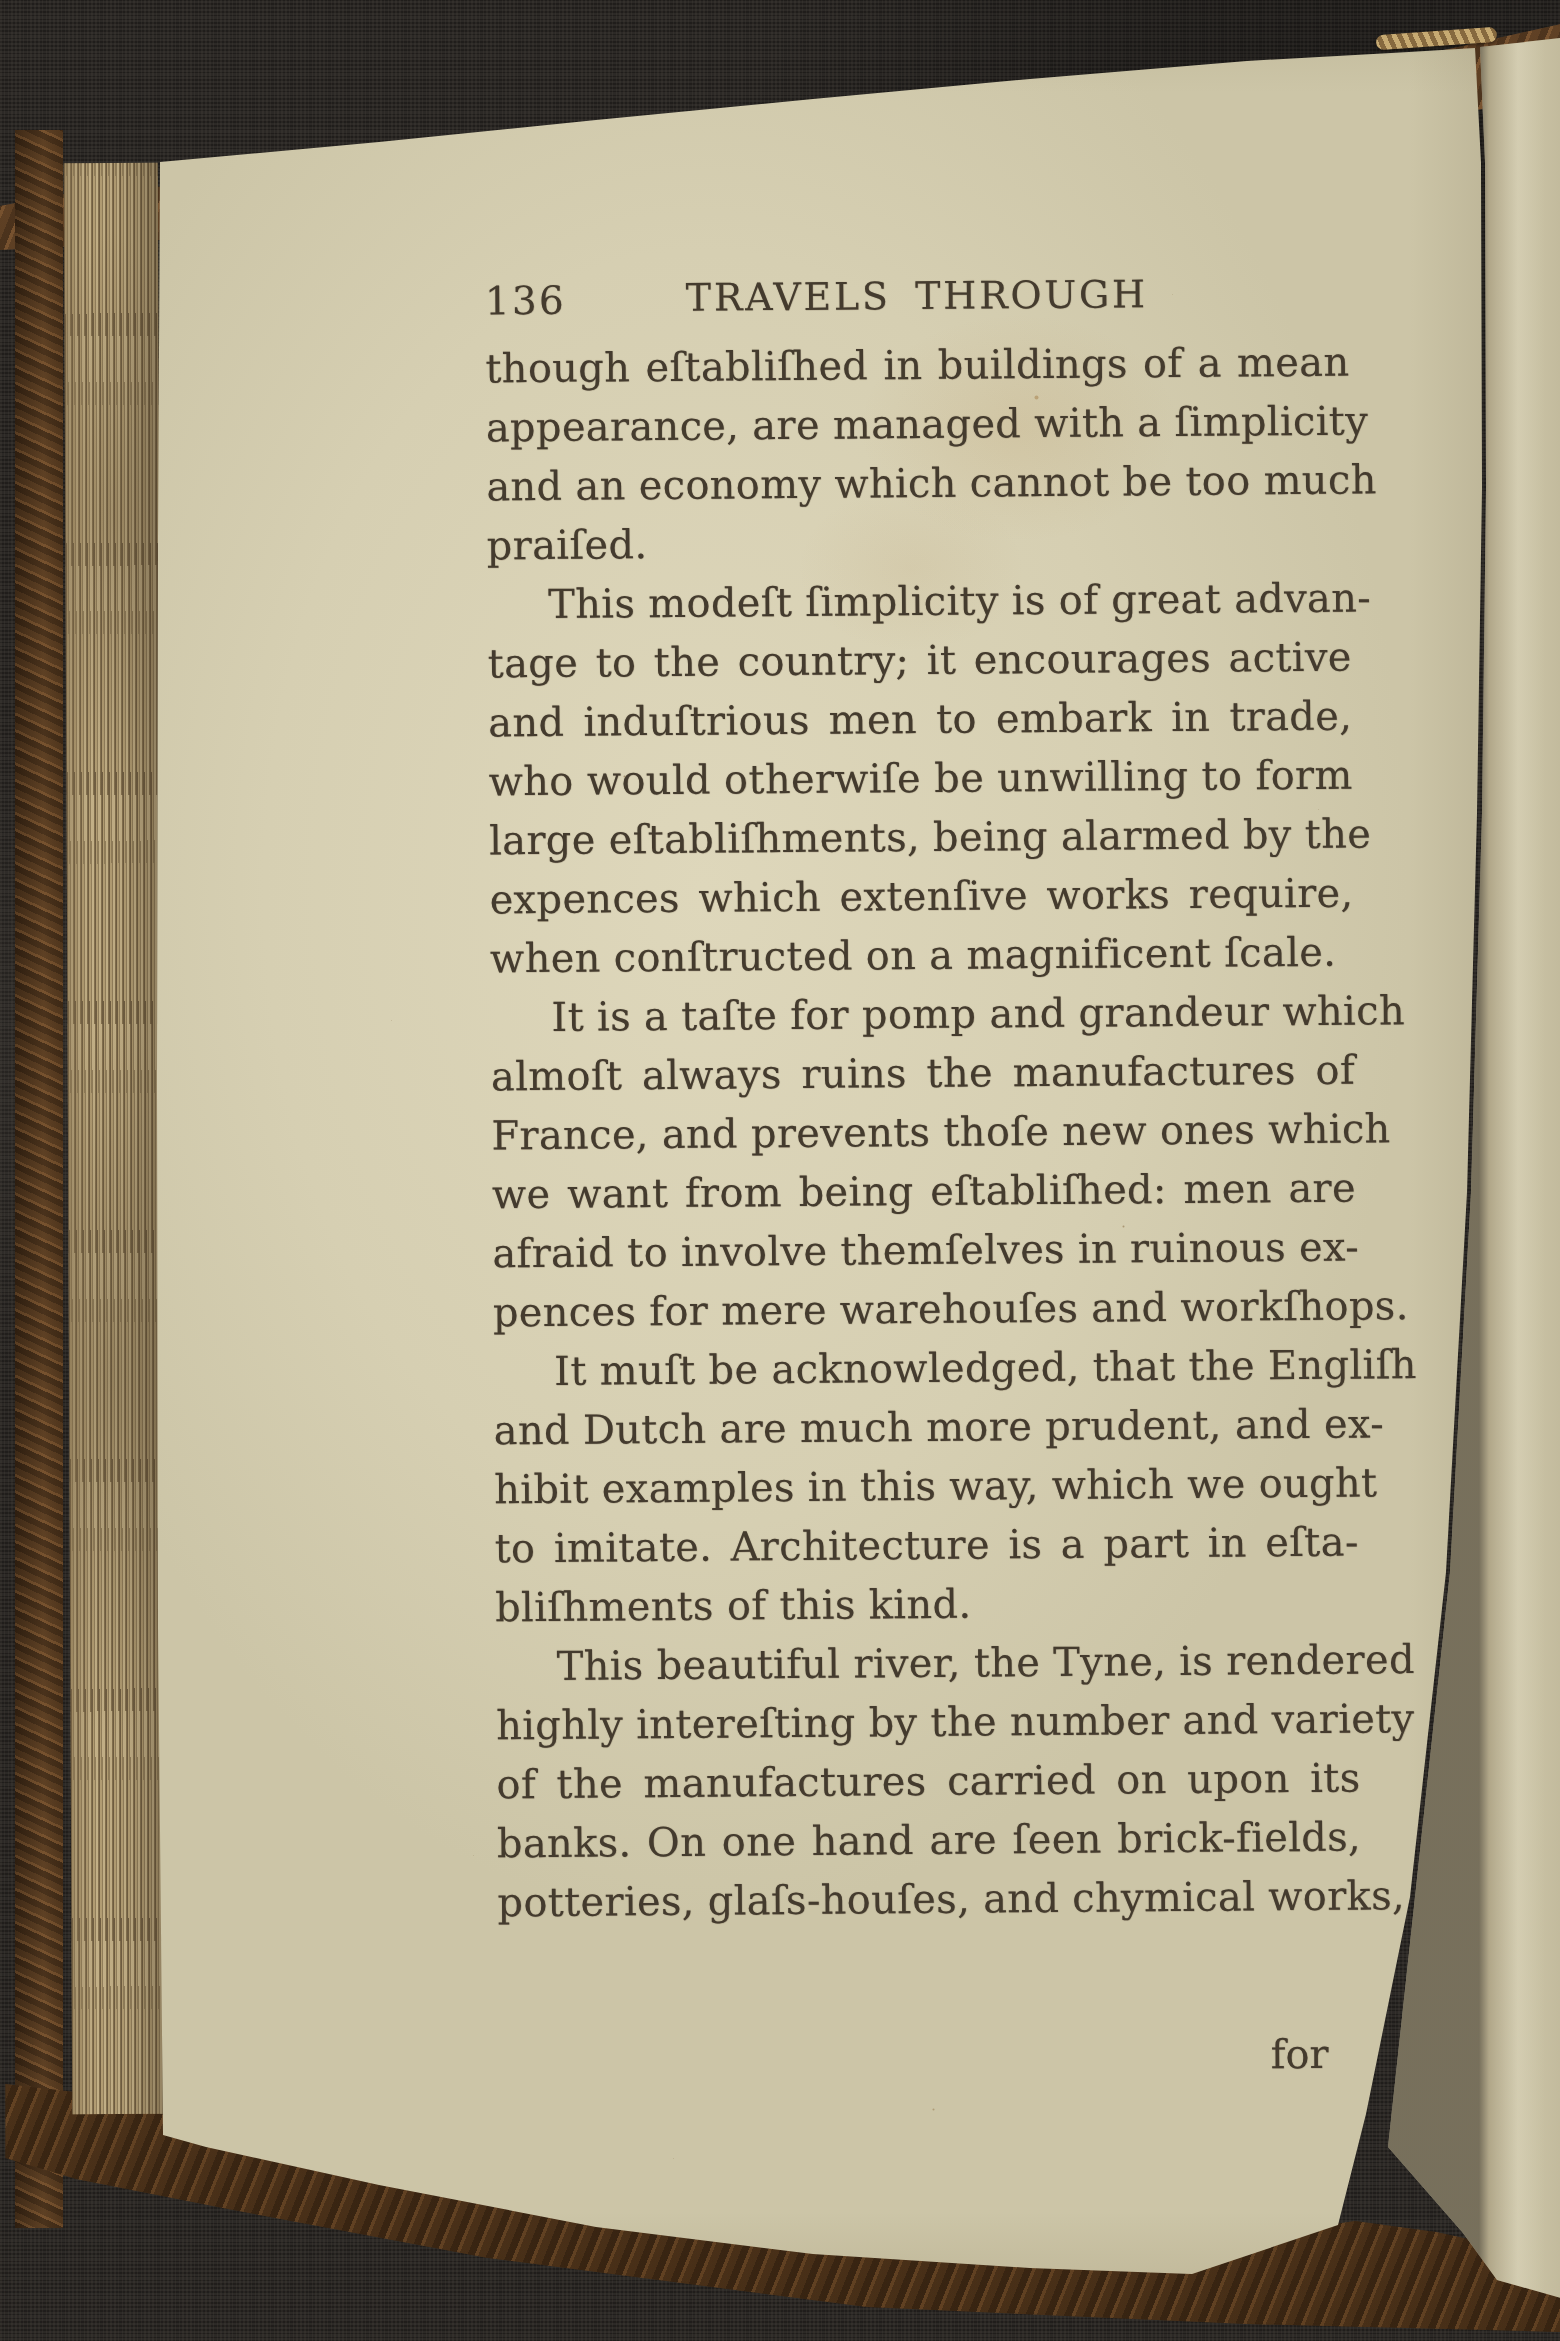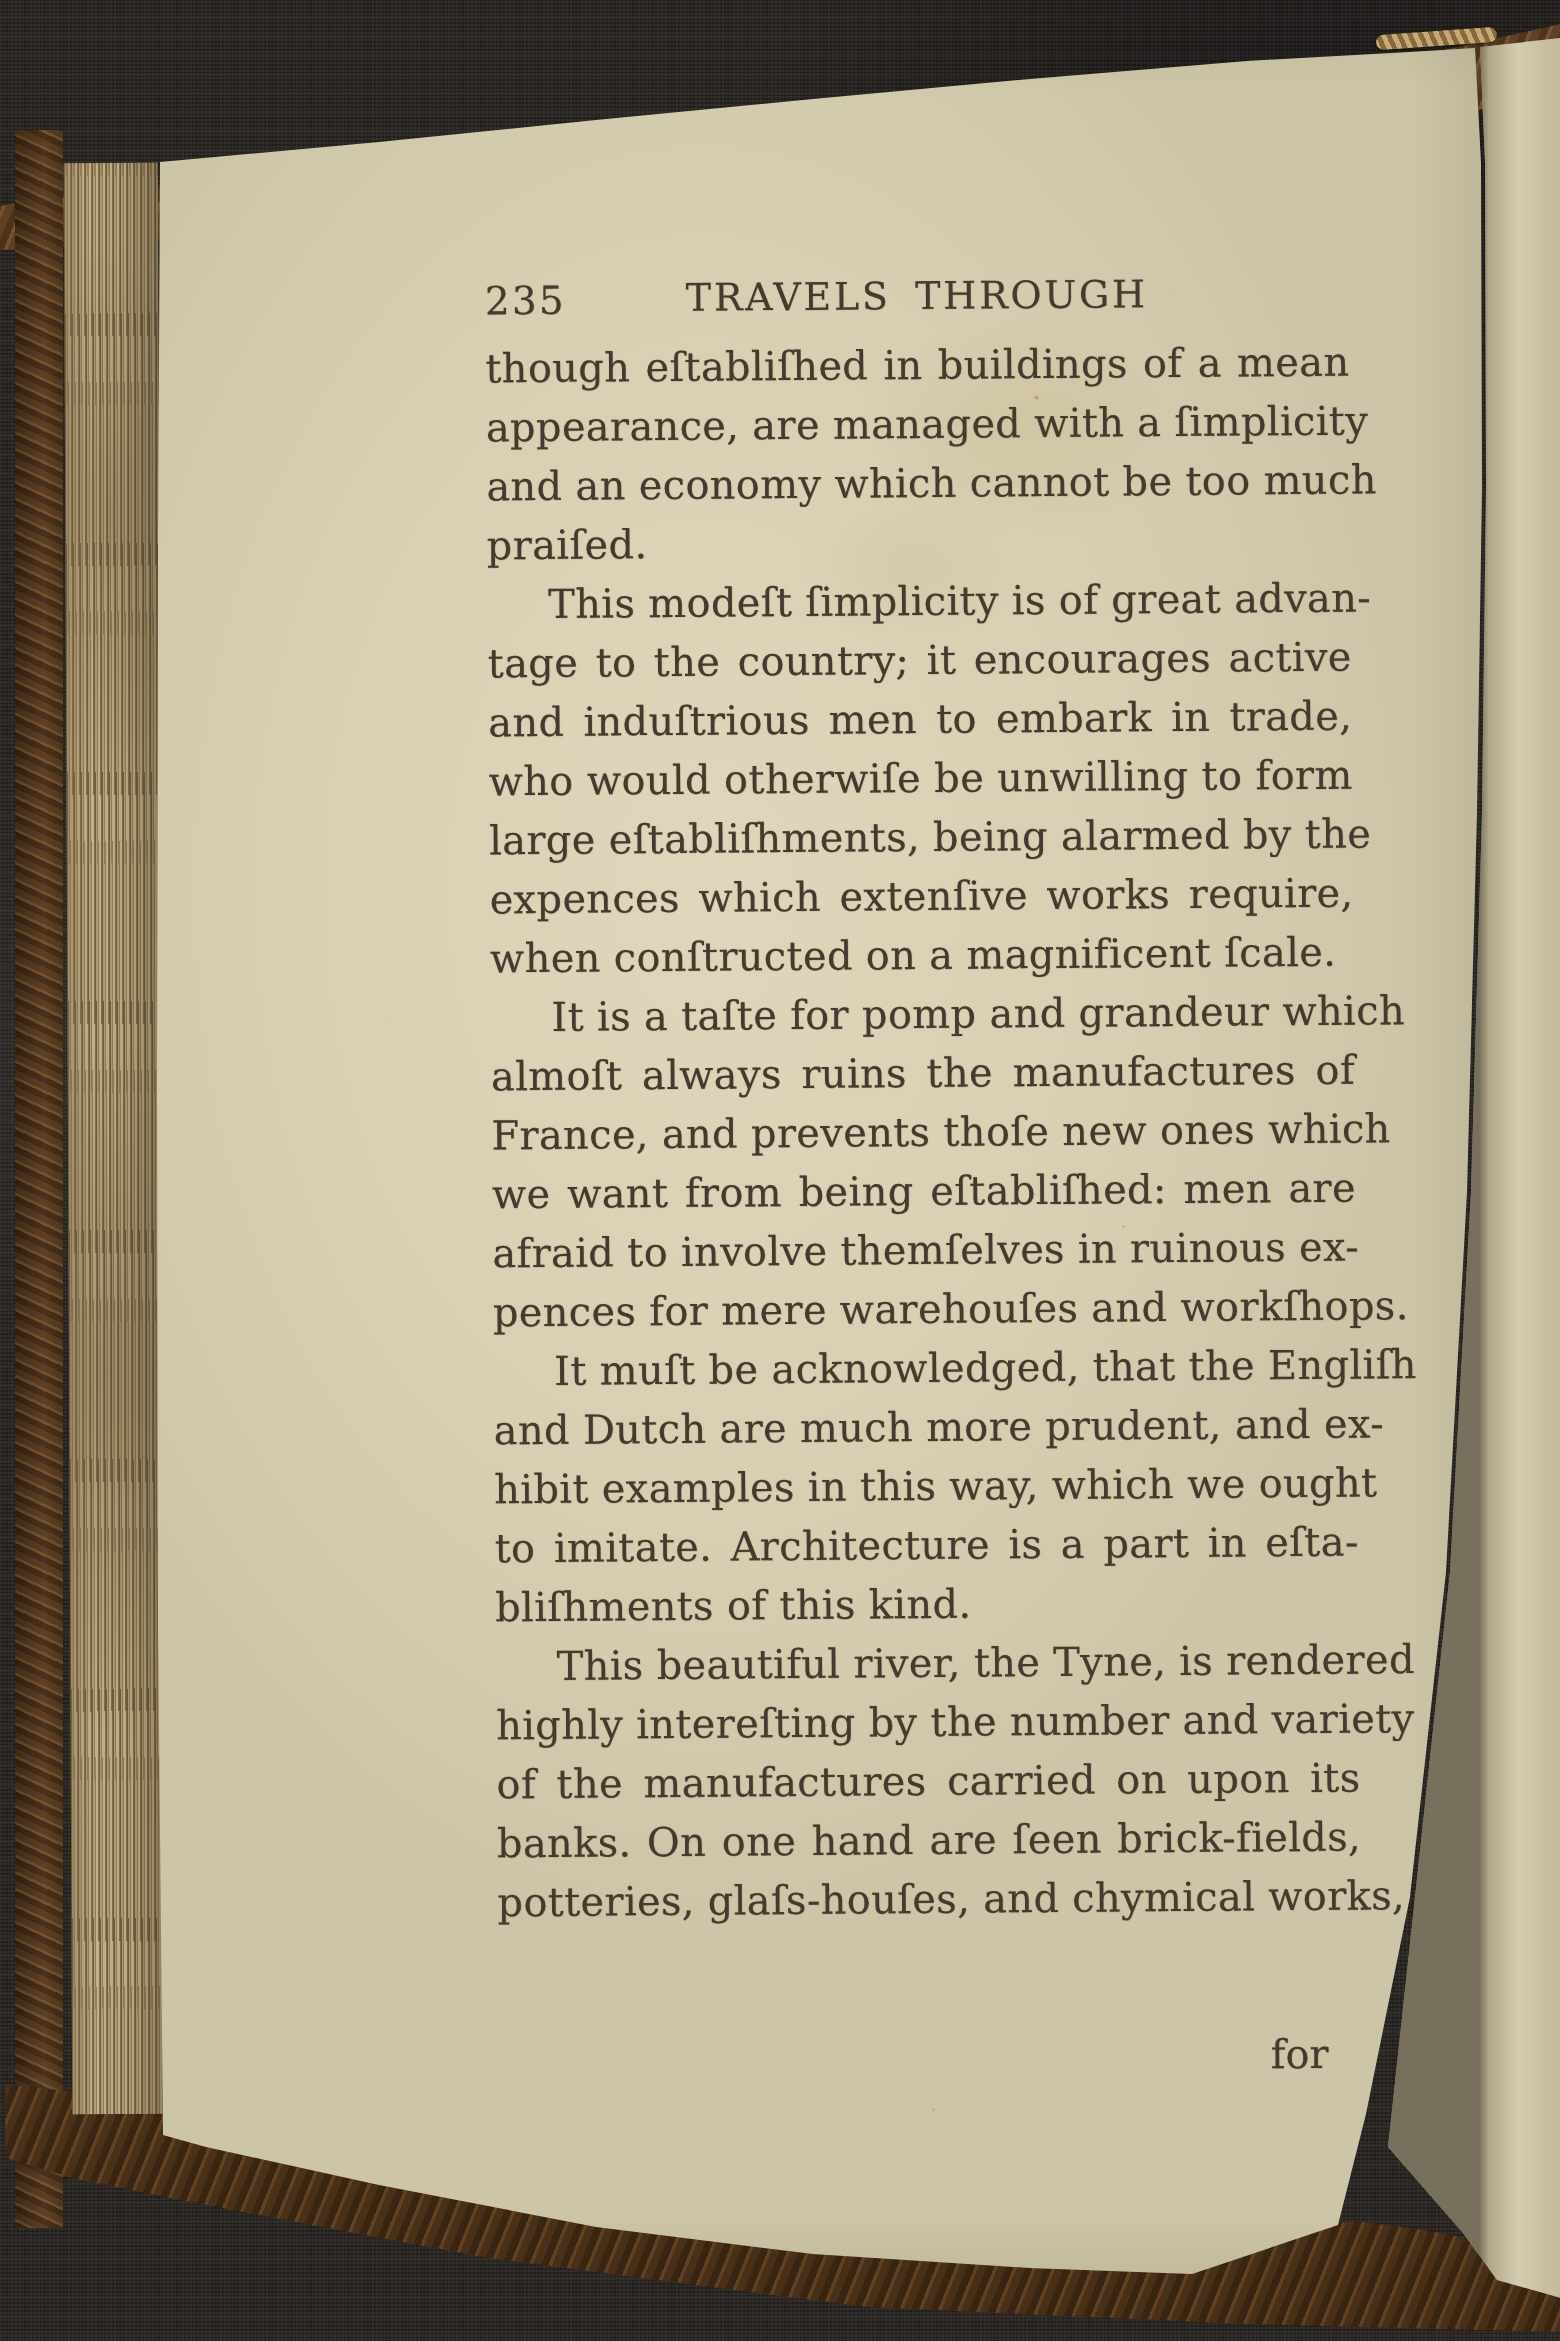--- a/index.html
+++ b/index.html
@@ -109,21 +109,21 @@
   <div class="fore-edge"></div>
 
   <div class="page">
     <div class="specks"></div>
   </div>
 
   <div class="page-right"></div>
   <div class="headband"></div>
 
   <div class="textlayer">
-    <div class="pagenum t">235</div>
+    <div class="pagenum t">136</div>
     <div class="runhead t">TRAVELS THROUGH</div>
     <div class="bodytext t">
         <div class="line">though eſtabliſhed in buildings of a mean</div>
         <div class="line">appearance, are managed with a ſimplicity</div>
         <div class="line">and an economy which cannot be too much</div>
         <div class="line lastline">praiſed.</div>
         <div class="line indent">This modeſt ſimplicity is of great advan-</div>
         <div class="line">tage to the country; it encourages active</div>
         <div class="line">and induſtrious men to embark in trade,</div>
         <div class="line">who would otherwiſe be unwilling to form</div>

